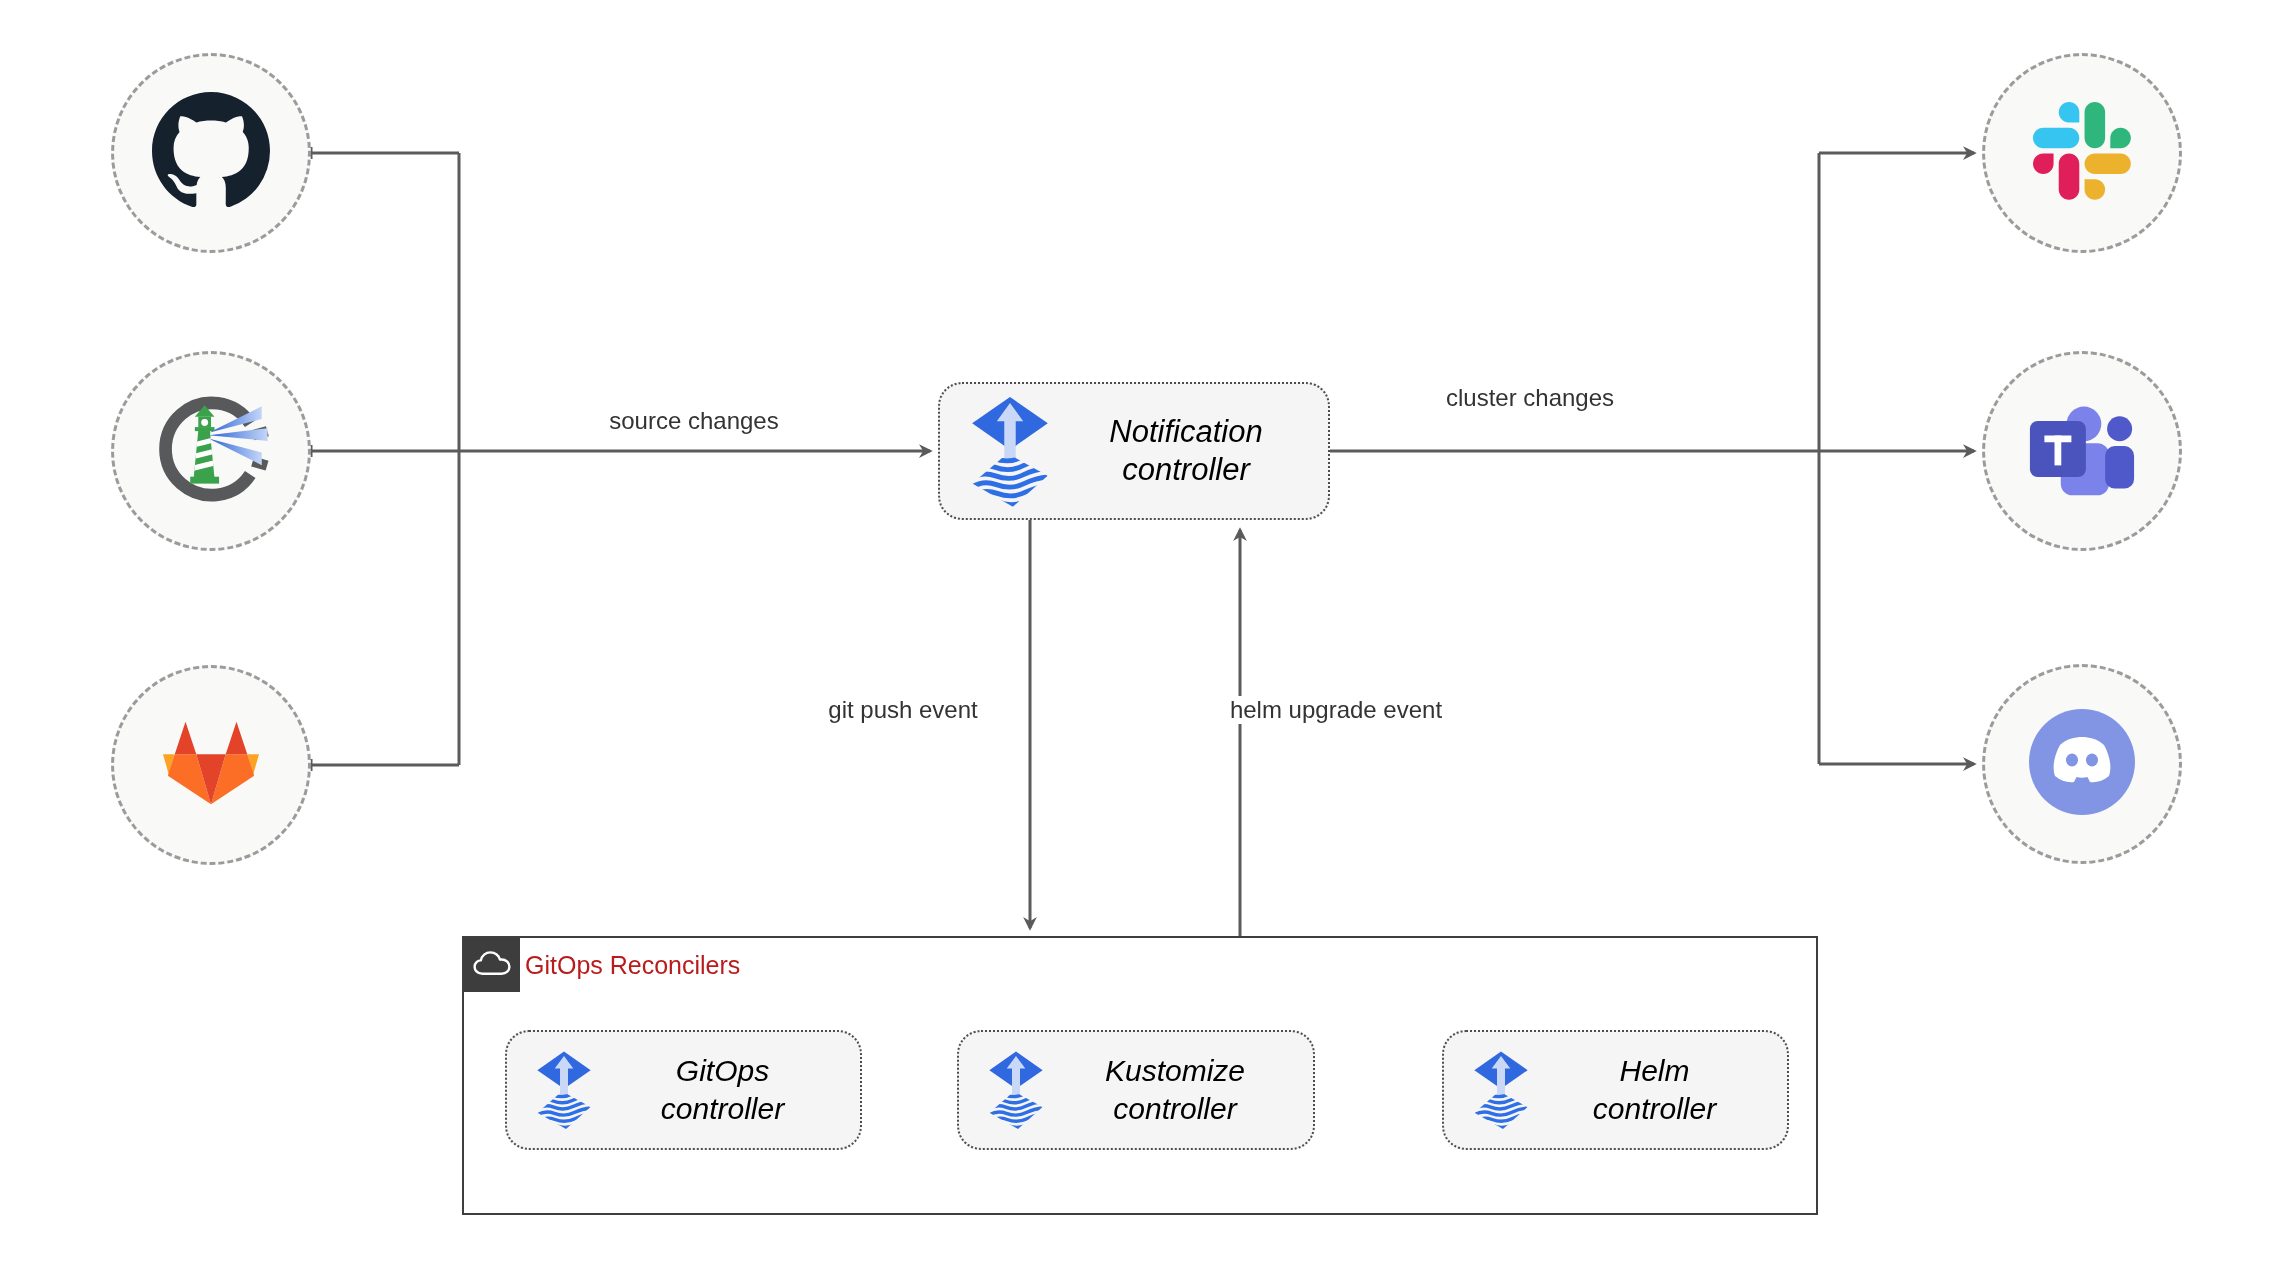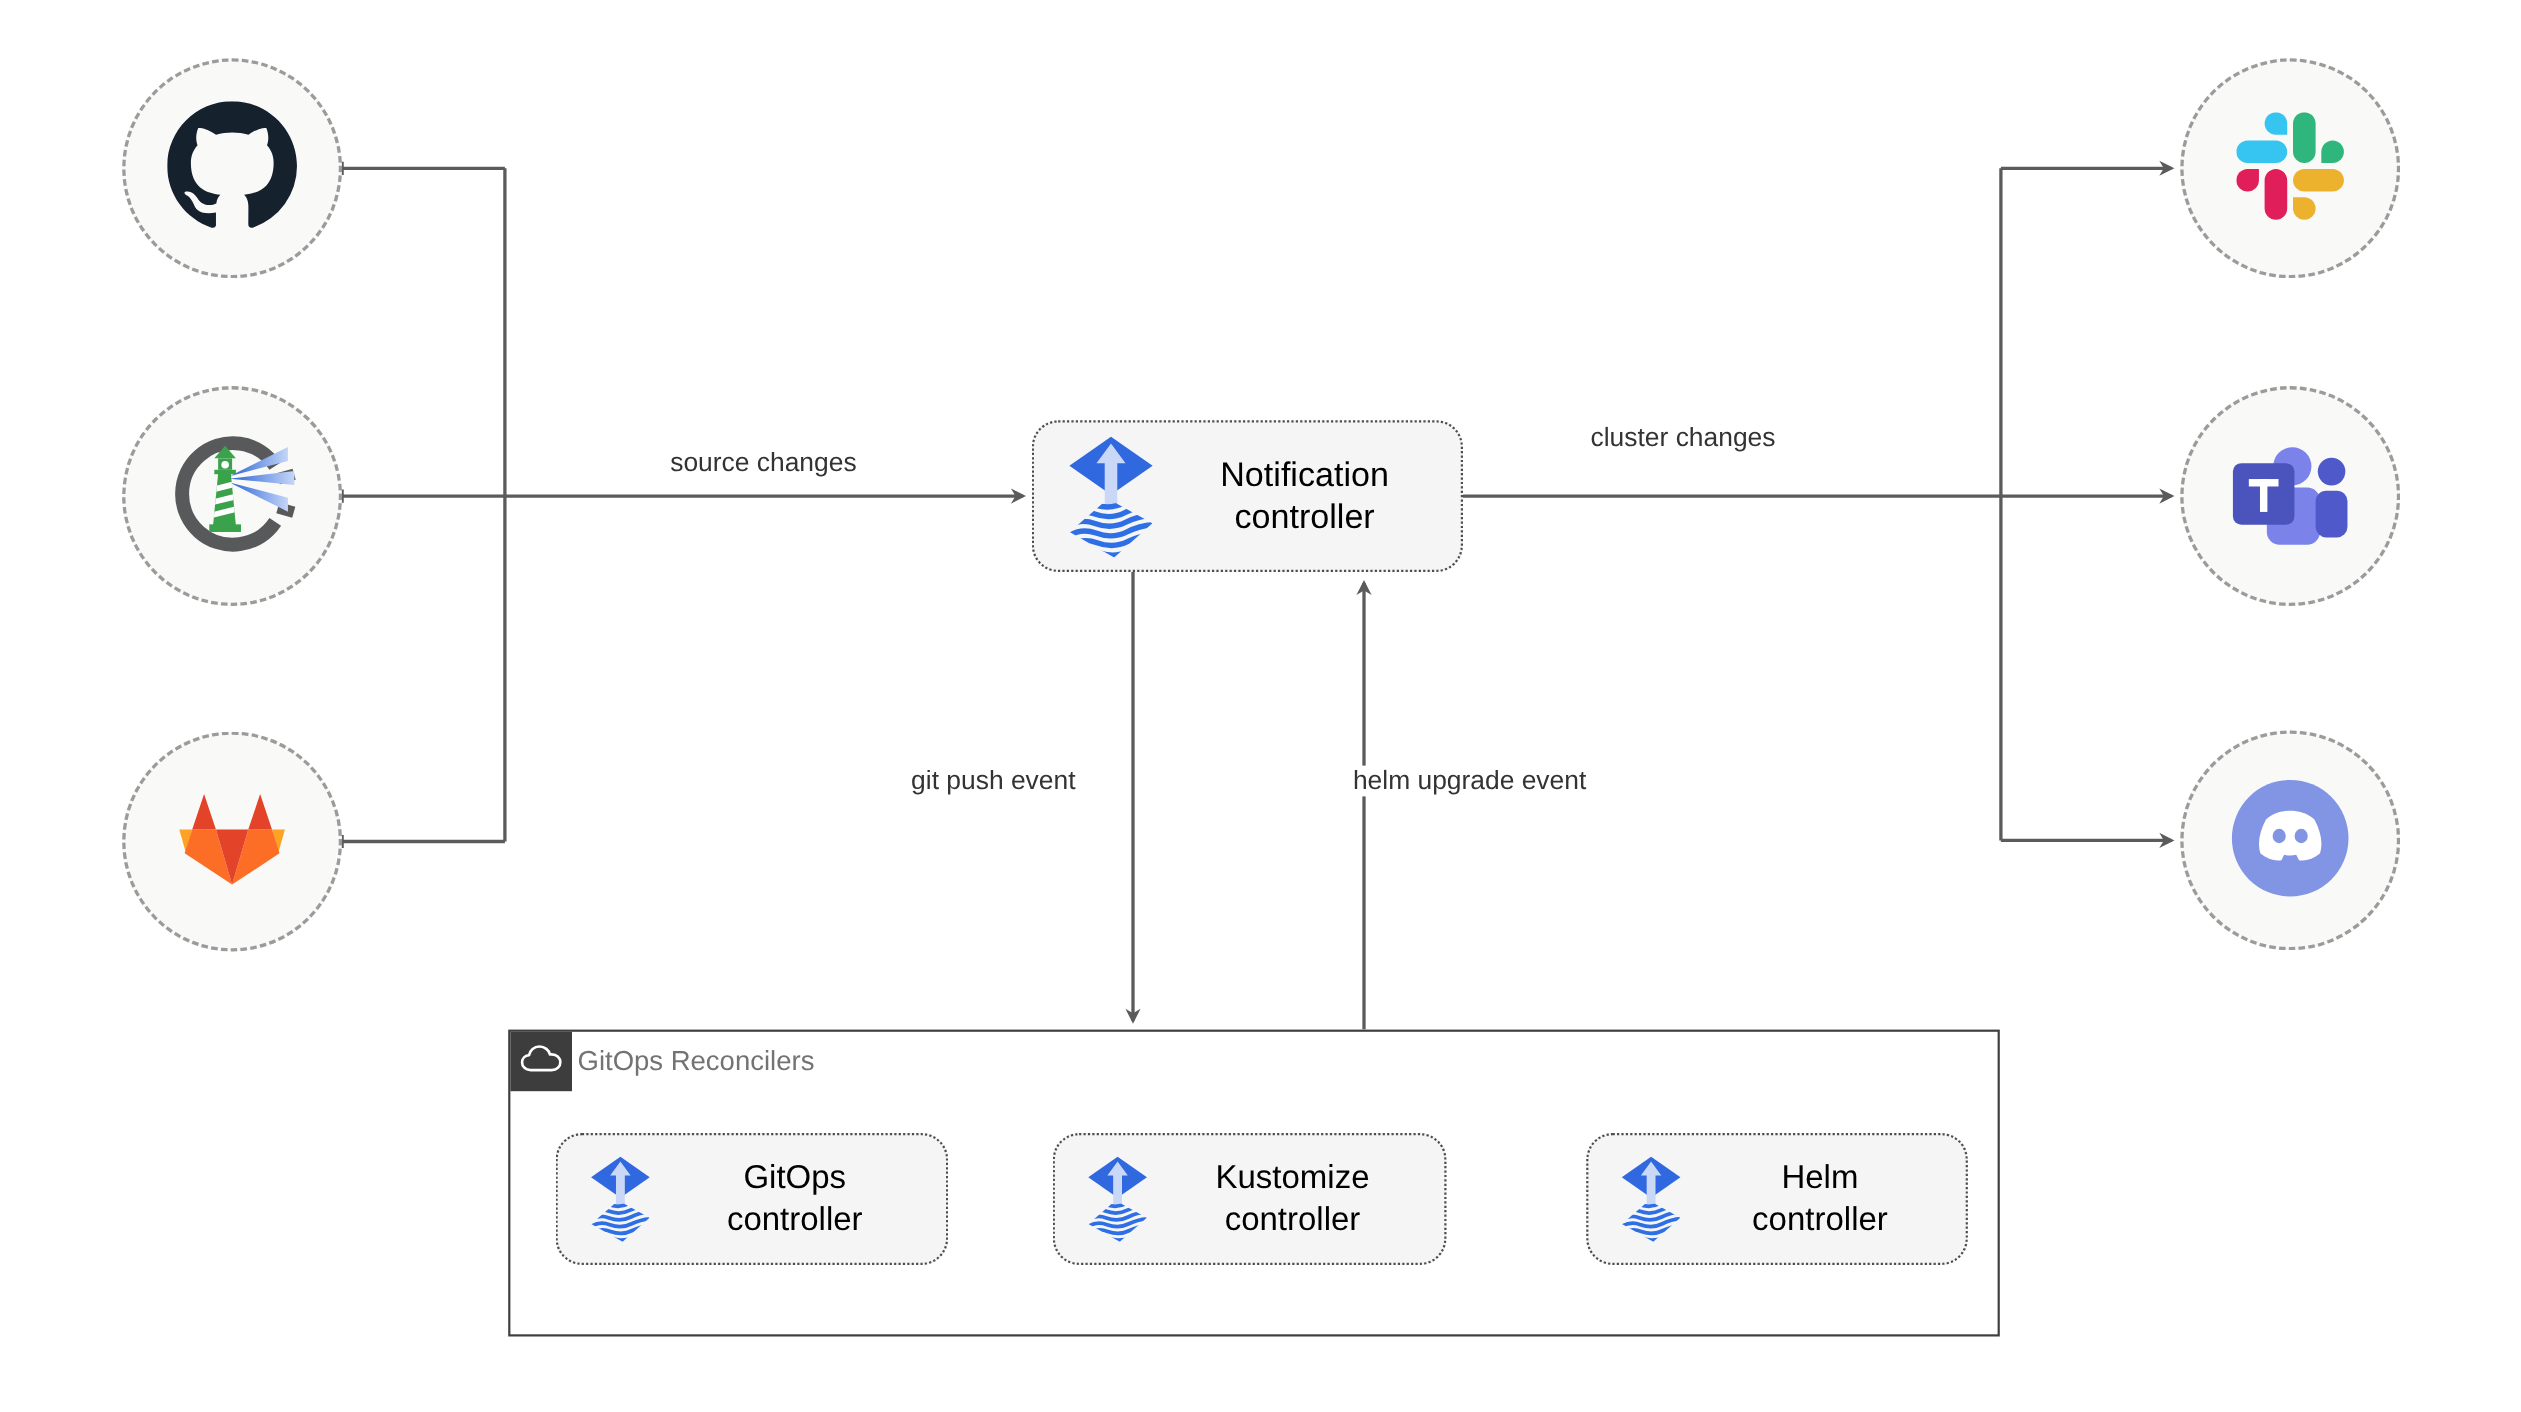--- a/index.html
+++ b/index.html
@@ -4,29 +4,29 @@
 <style>
   html,body{margin:0;padding:0;background:#fff;}
   .canvas{position:relative;width:2292px;height:1284px;background:#ffffff;
           font-family:"Liberation Sans", sans-serif;overflow:hidden;}
   .edges{position:absolute;left:0;top:0;z-index:1;}
   .node{position:absolute;z-index:2;}
   .circle-node{width:200px;height:200px;border:3px dashed #9b9b9b;border-radius:50%;
                background:#f9f9f7;box-sizing:border-box;
                display:flex;align-items:center;justify-content:center;}
   .ctrl-box{background:#f5f5f5;border:2.5px dotted #4d4d4d;border-radius:24px;
-            box-sizing:border-box;display:flex;align-items:center;}
+            box-sizing:border-box;display:flex;align-items:center;font-style:italic;}
   .ctrl-label{flex:1;text-align:center;color:#000;white-space:pre-line;
               font-size:30px;line-height:38px;margin-right:10px;}
   .notif .ctrl-label{font-size:31px;}
   .flux-wrap{margin-left:26px;display:flex;align-items:center;}
   .gitops-box{border:2.5px solid #3f3f3f;background:#ffffff;box-sizing:border-box;}
   .gitops-badge{position:absolute;left:0;top:0;width:56px;height:54px;background:#3d3d3d;
                 display:flex;align-items:center;justify-content:center;}
-  .gitops-title{position:absolute;left:61px;top:13px;font-size:25px;color:#737373;}
+  .gitops-title{position:absolute;left:61px;top:13px;font-size:25px;color:#b91c1c;}
   .edge-label{position:absolute;z-index:3;font-size:24px;color:#333;white-space:nowrap;
               transform:translate(-50%,-50%);background:#fff;padding:0 4px;}
 </style>
 </head>
 <body>
 
 <div class="canvas">
 
   <svg width="0" height="0" style="position:absolute" aria-hidden="true">
     <defs>

